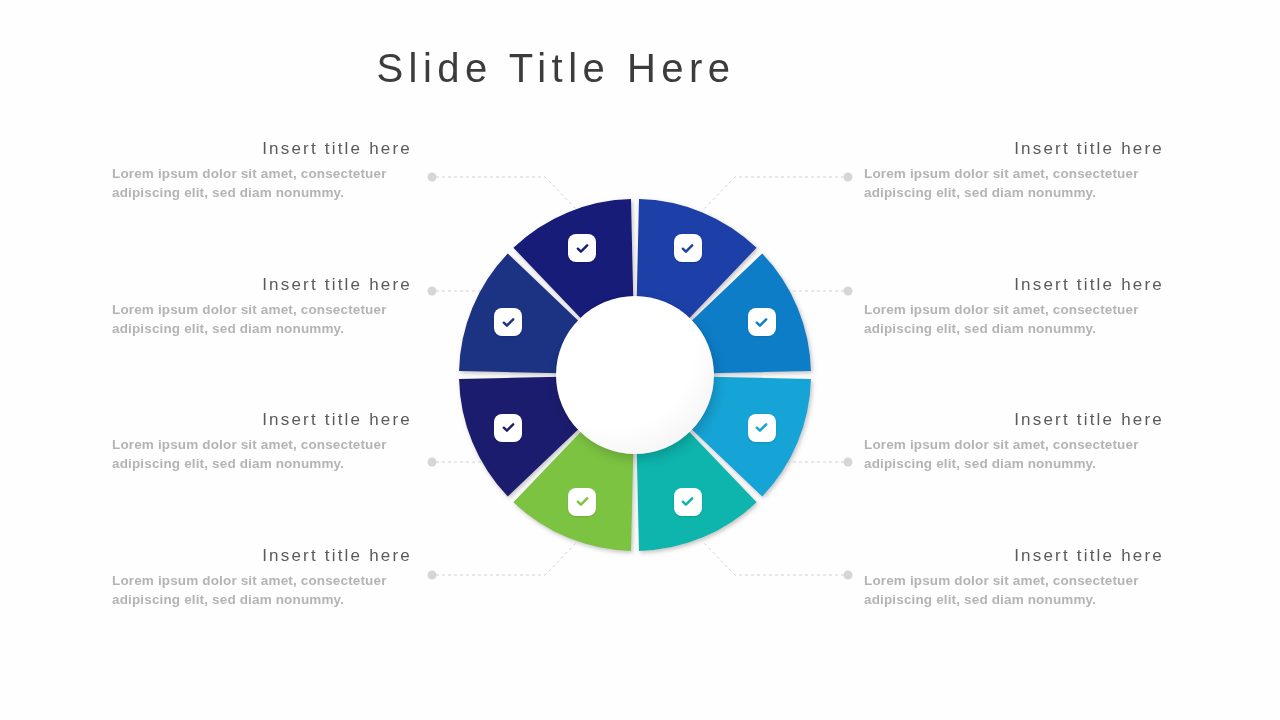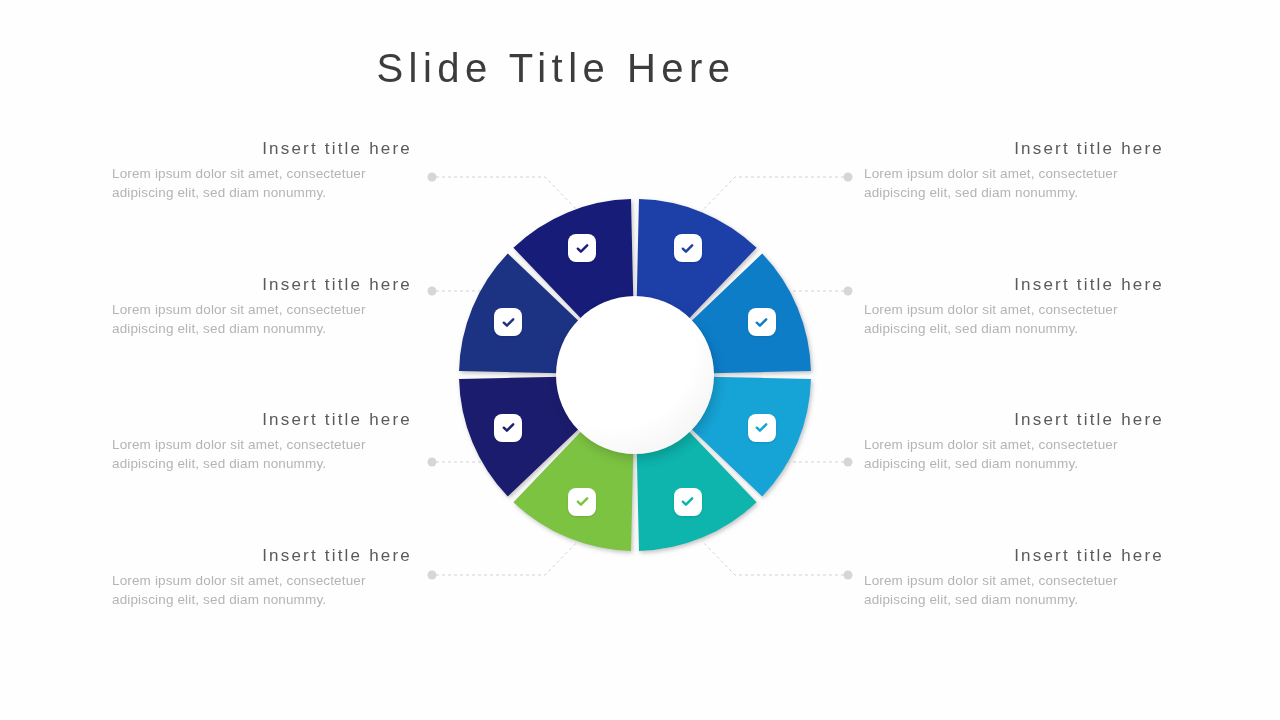--- a/index.html
+++ b/index.html
@@ -49,21 +49,21 @@
     font-weight: 400;
     letter-spacing: 2.2px;
     color: #5a5a5a;
     line-height: 1.25;
     margin: 0 0 5px 0;
     white-space: nowrap;
     text-align: right;
   }
   .tb-body {
     font-size: 13.5px;
-    font-weight: 400;
+    font-weight: 700;
     color: #b4b4b4;
     line-height: 1.42;
     letter-spacing: 0.15px;
     margin: 0;
     width: 298px;
   }
 
   .row-1 { top: 138px; }
   .row-2 { top: 274px; }
   .row-3 { top: 409px; }

